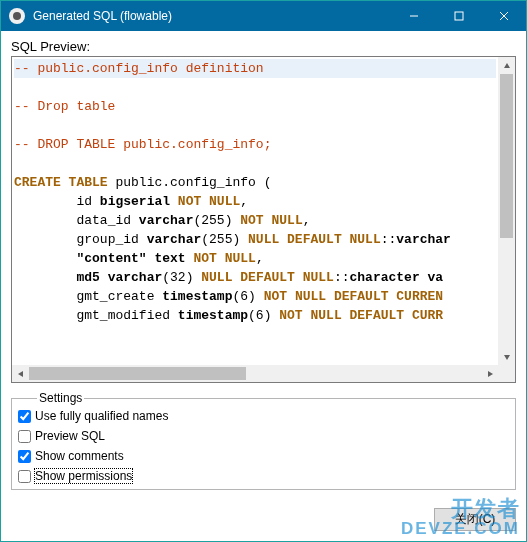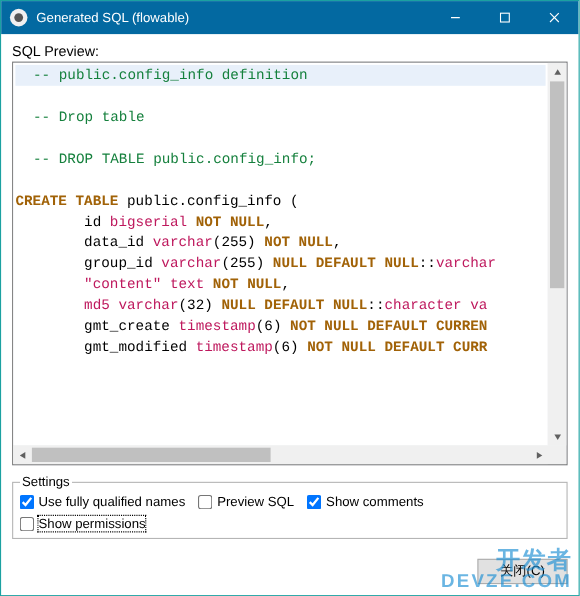--- a/index.html
+++ b/index.html
@@ -112,37 +112,39 @@
       top: 0; height: 60%;
       background: #c0c0c0;
     }
     .scroll-thumb-h {
       position: absolute;
       top: 2px; bottom: 2px;
       left: 0; width: 48%;
       background: #c0c0c0;
     }
     .kw { color: #a16207; font-weight: bold; }
-    .str { color: #be185d; font-weight: normal; }
-    .cmt { color: #15803d; margin-left: 16px; }
+    .str { color: #000000; font-weight: bold; }
+    .cmt { color: #c2410c; }
     .settings {
       margin-top: 8px;
     }
     .settings fieldset {
       border: 1px solid #b5b5b5;
       padding: 4px 6px 6px 6px;
     }
     .settings legend {
       font-size: 12px;
       padding: 0 2px;
+      margin-left: 19px;
     }
     .settings-row {
       display: flex;
       flex-wrap: wrap;
       gap: 6px 12px;
+      flex-direction: column;
     }
     .chk {
       display: inline-flex;
       align-items: center;
       gap: 4px;
       font-size: 12px;
     }
     .chk input[type="checkbox"] {
       width: 13px; height: 13px;
     }

